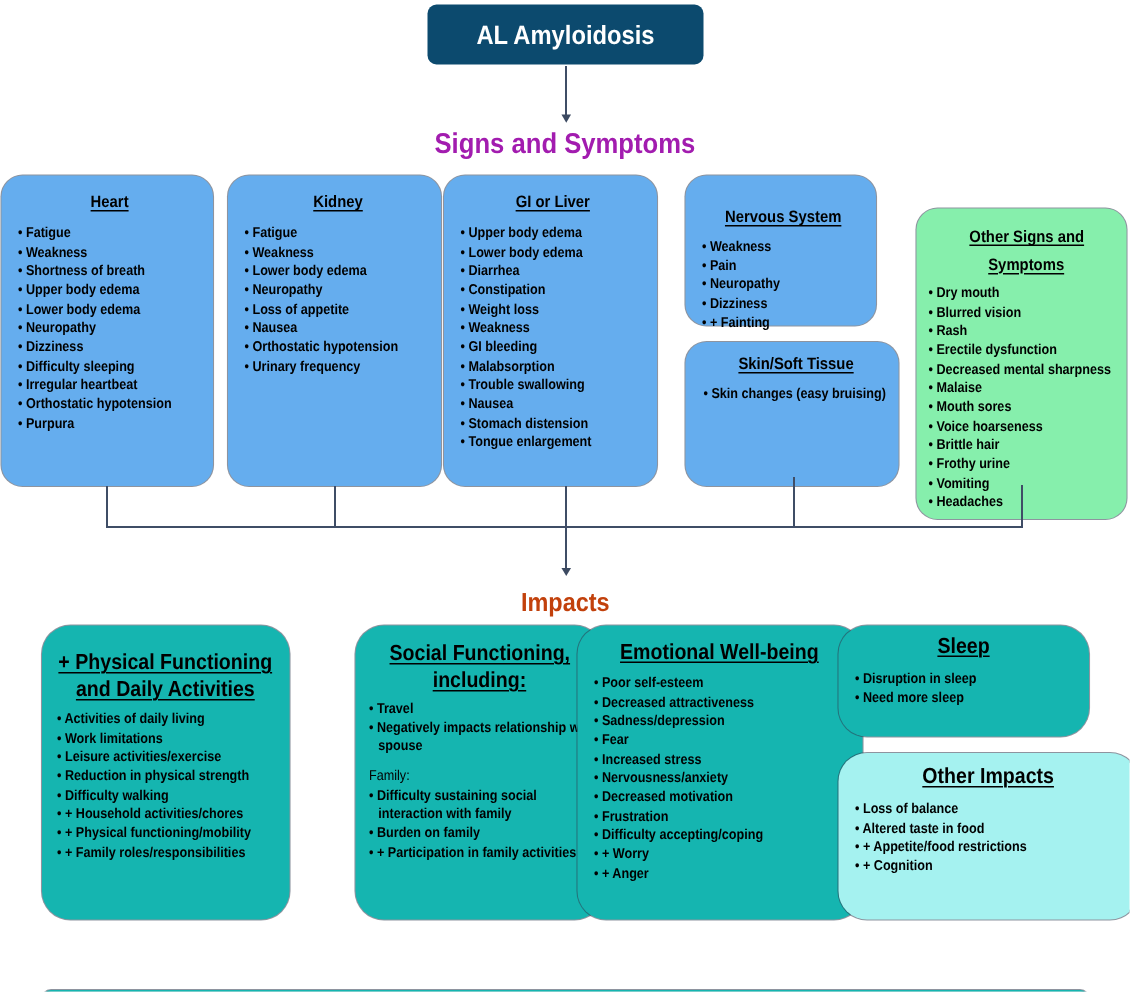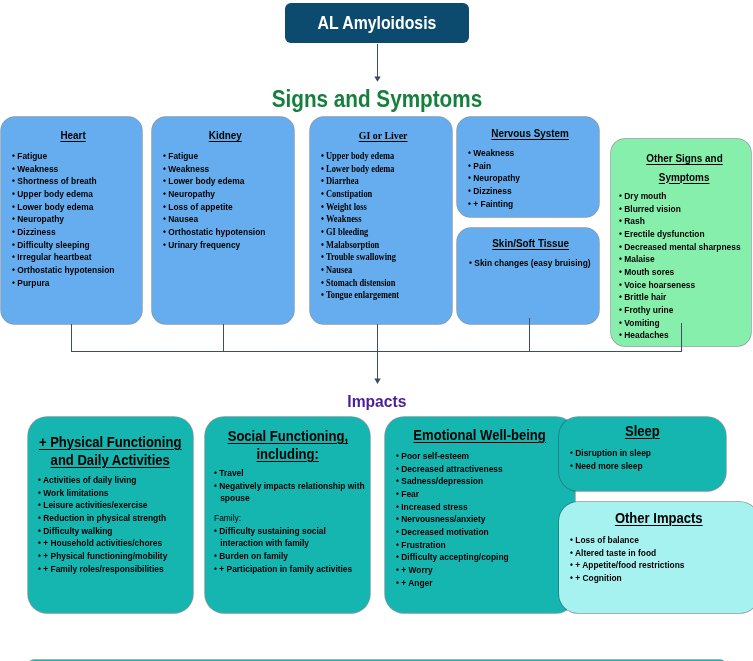--- a/index.html
+++ b/index.html
@@ -24,22 +24,22 @@
     color:#ffffff;font-weight:bold;font-size:17.6px;
     display:inline-block;transform:scaleX(0.9);
     white-space:nowrap;
   }
 
   
   .section-head{
     font-weight:bold;text-align:center;white-space:nowrap;
   }
   .section-head span{display:inline-block;transform:scaleX(0.9);}
-  #signs-head{left:0;top:86px;width:753px;font-size:23px;color:#15803d;}
-  #impacts-head{left:0;top:391px;width:753px;font-size:17.4px;color:#4c1d95;}
+  #signs-head{left:0;top:86px;width:753px;font-size:19px;color:#a21caf;}
+  #impacts-head{left:0;top:391px;width:753px;font-size:17.4px;color:#c2410c;}
 
   
   .card{
     border-radius:14px;
     padding:11px 7px 6px 11px;
     box-shadow:0 0 0 0.7px rgba(50,60,80,0.55);
   }
   .card .title{
     text-align:center;font-weight:bold;color:#000;
     line-height:1.15;
@@ -67,22 +67,22 @@
 
   
   #connectors{left:0;top:0;width:753px;height:661px;}
 
   
   .signs-card .title{font-size:11px;margin:0 -4px 7px -4px;line-height:15px;}
   .signs-card li{font-size:9.5px;line-height:12.65px;white-space:nowrap;}
 
   #card-heart   {left:1px;  top:117px;width:141px;height:207px;}
   #card-kidney  {left:152px;top:117px;width:142px;height:207px;}
-  #card-gi      {left:310px;top:117px;width:142px;height:207px;font-family:Liberation Serif, serif;}
-  #card-nervous {left:457px;top:117px;width:142px;height:100px;padding-top:9px;}
+  #card-gi      {left:296px;top:117px;width:142px;height:207px;}
+  #card-nervous {left:457px;top:117px;width:127px;height:100px;padding-top:21px;}
   #card-nervous .title{margin-bottom:6px;}
   #card-skin    {left:457px;top:228px;width:142px;height:96px;padding-top:8px;padding-left:12px;}
   #card-skin .title{margin-bottom:6px;}
   #card-other   {left:611px;top:117px;width:140px;height:207px;padding-left:8px;padding-right:2px;}
   #card-other li{white-space:nowrap;}
   #card-other .title{line-height:18.5px;margin:-1px -4px 4px -4px;}
 
   
   .imp-card{border-radius:19px;}
   .imp-card .title{font-size:14.5px;margin:5px -4px 5px -8px;line-height:18px;}
@@ -90,21 +90,21 @@
 
   #card-phys    {left:28px; top:417px;width:165px;height:196px;padding-left:10px;}
   #card-social  {left:205px;top:417px;width:165px;height:196px;}
   #card-emot    {left:385px;top:417px;width:190px;height:196px;}
   #card-emot .title{margin-top:-2px;margin-bottom:6px;}
   #card-sleep   {left:559px;top:417px;width:167px;height:74px;padding-top:6px;}
   #card-sleep .title{margin-top:-1px;margin-bottom:7px;}
   #card-otherimp{left:559px;top:502px;width:200px;height:111px;padding-top:8px;}
   #card-otherimp .title{margin-top:-1px;margin-bottom:7px;}
 
-  #card-social{padding-left:9px;padding-right:4px;}
+  #card-social{padding-left:9px;padding-right:4px;margin-left:32px;}
   #card-social .title{margin-top:-1px;margin-bottom:4px;}
   #card-social li{white-space:nowrap;}
   #card-social .subhead{
     font-size:9.5px;line-height:12.65px;color:#000;font-weight:normal;
     transform:scaleX(0.885);transform-origin:left center;
     margin-top:7px;
   }
   #card-social ul:first-of-type{margin-bottom:0;}
 
   #footer-bar{

